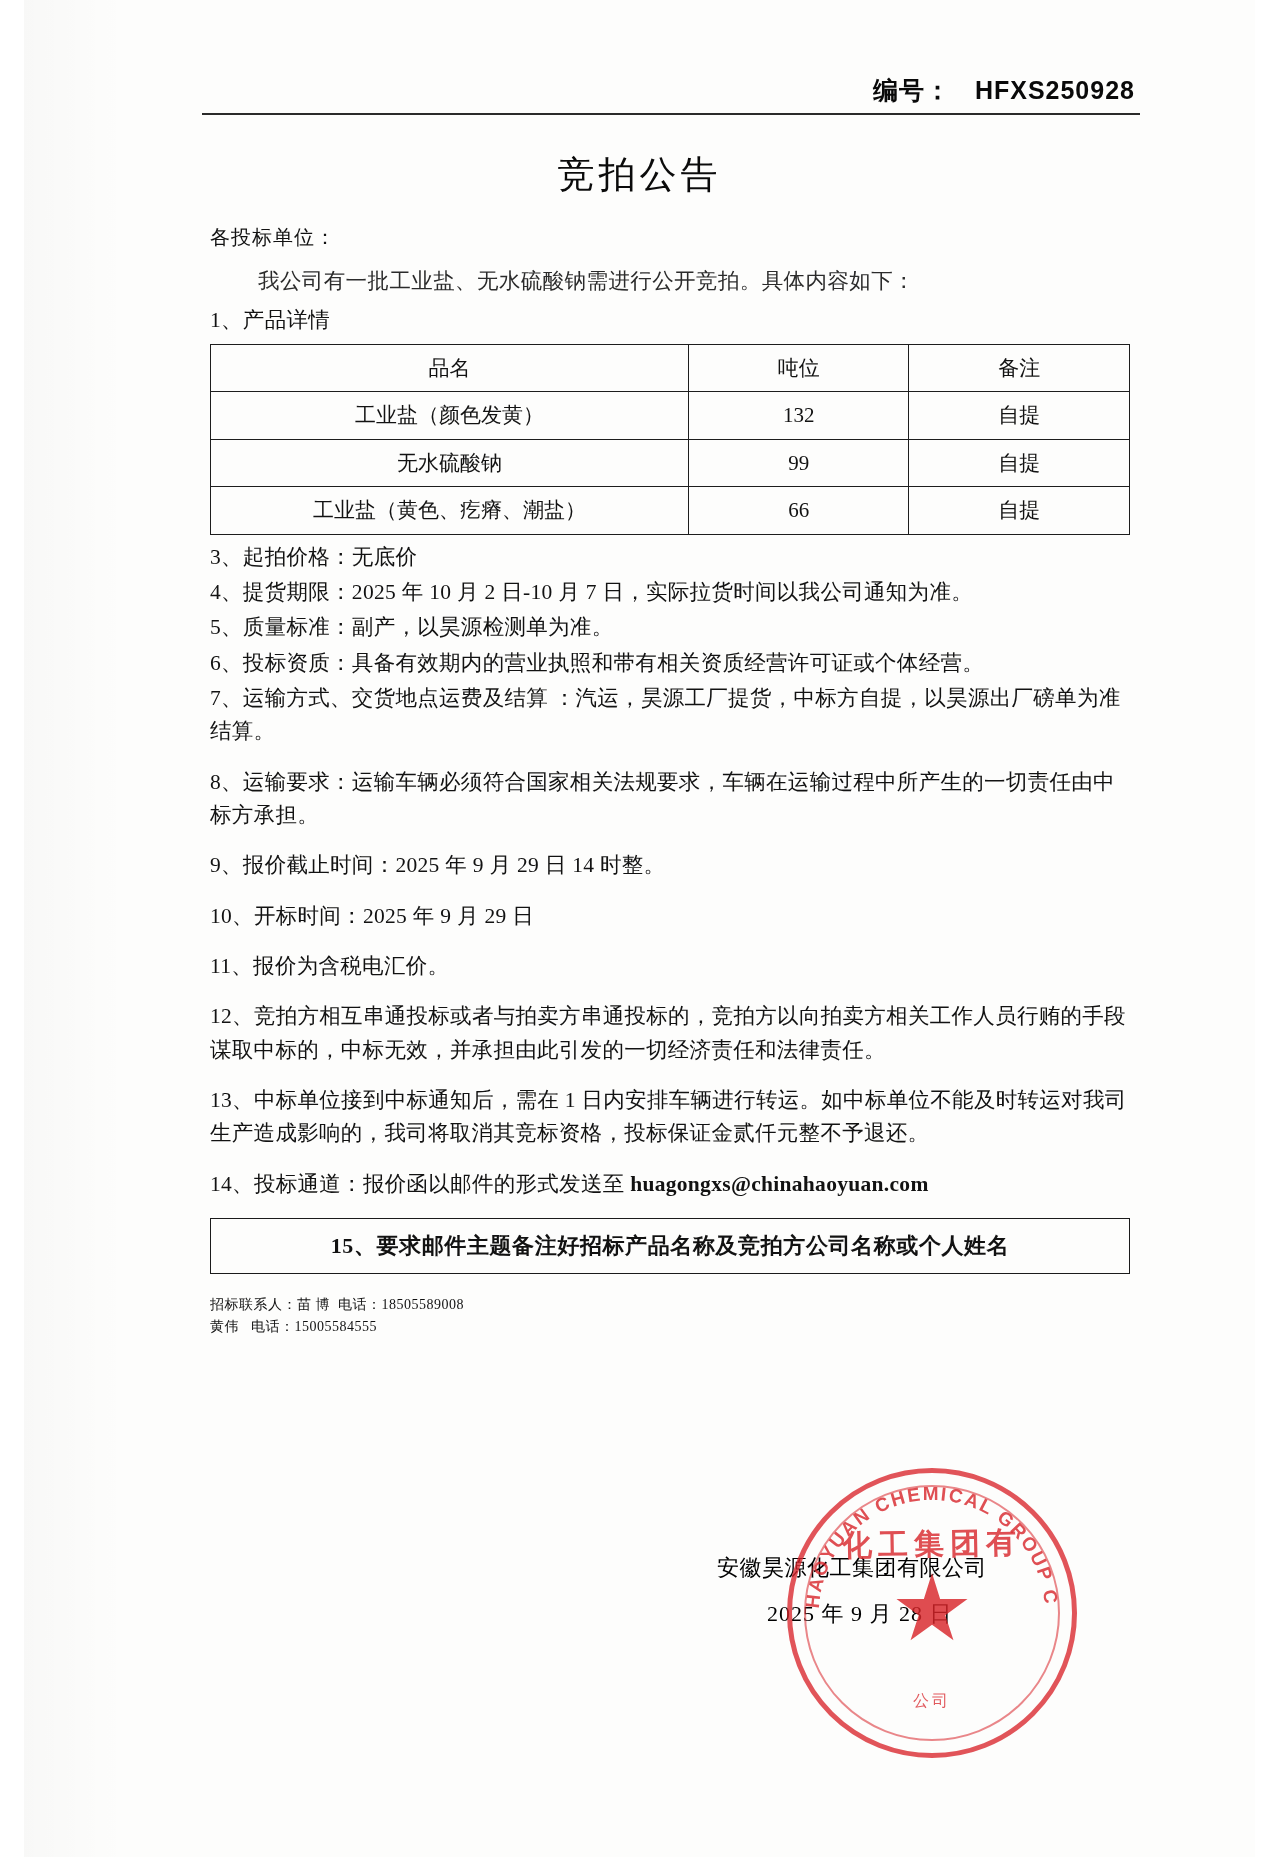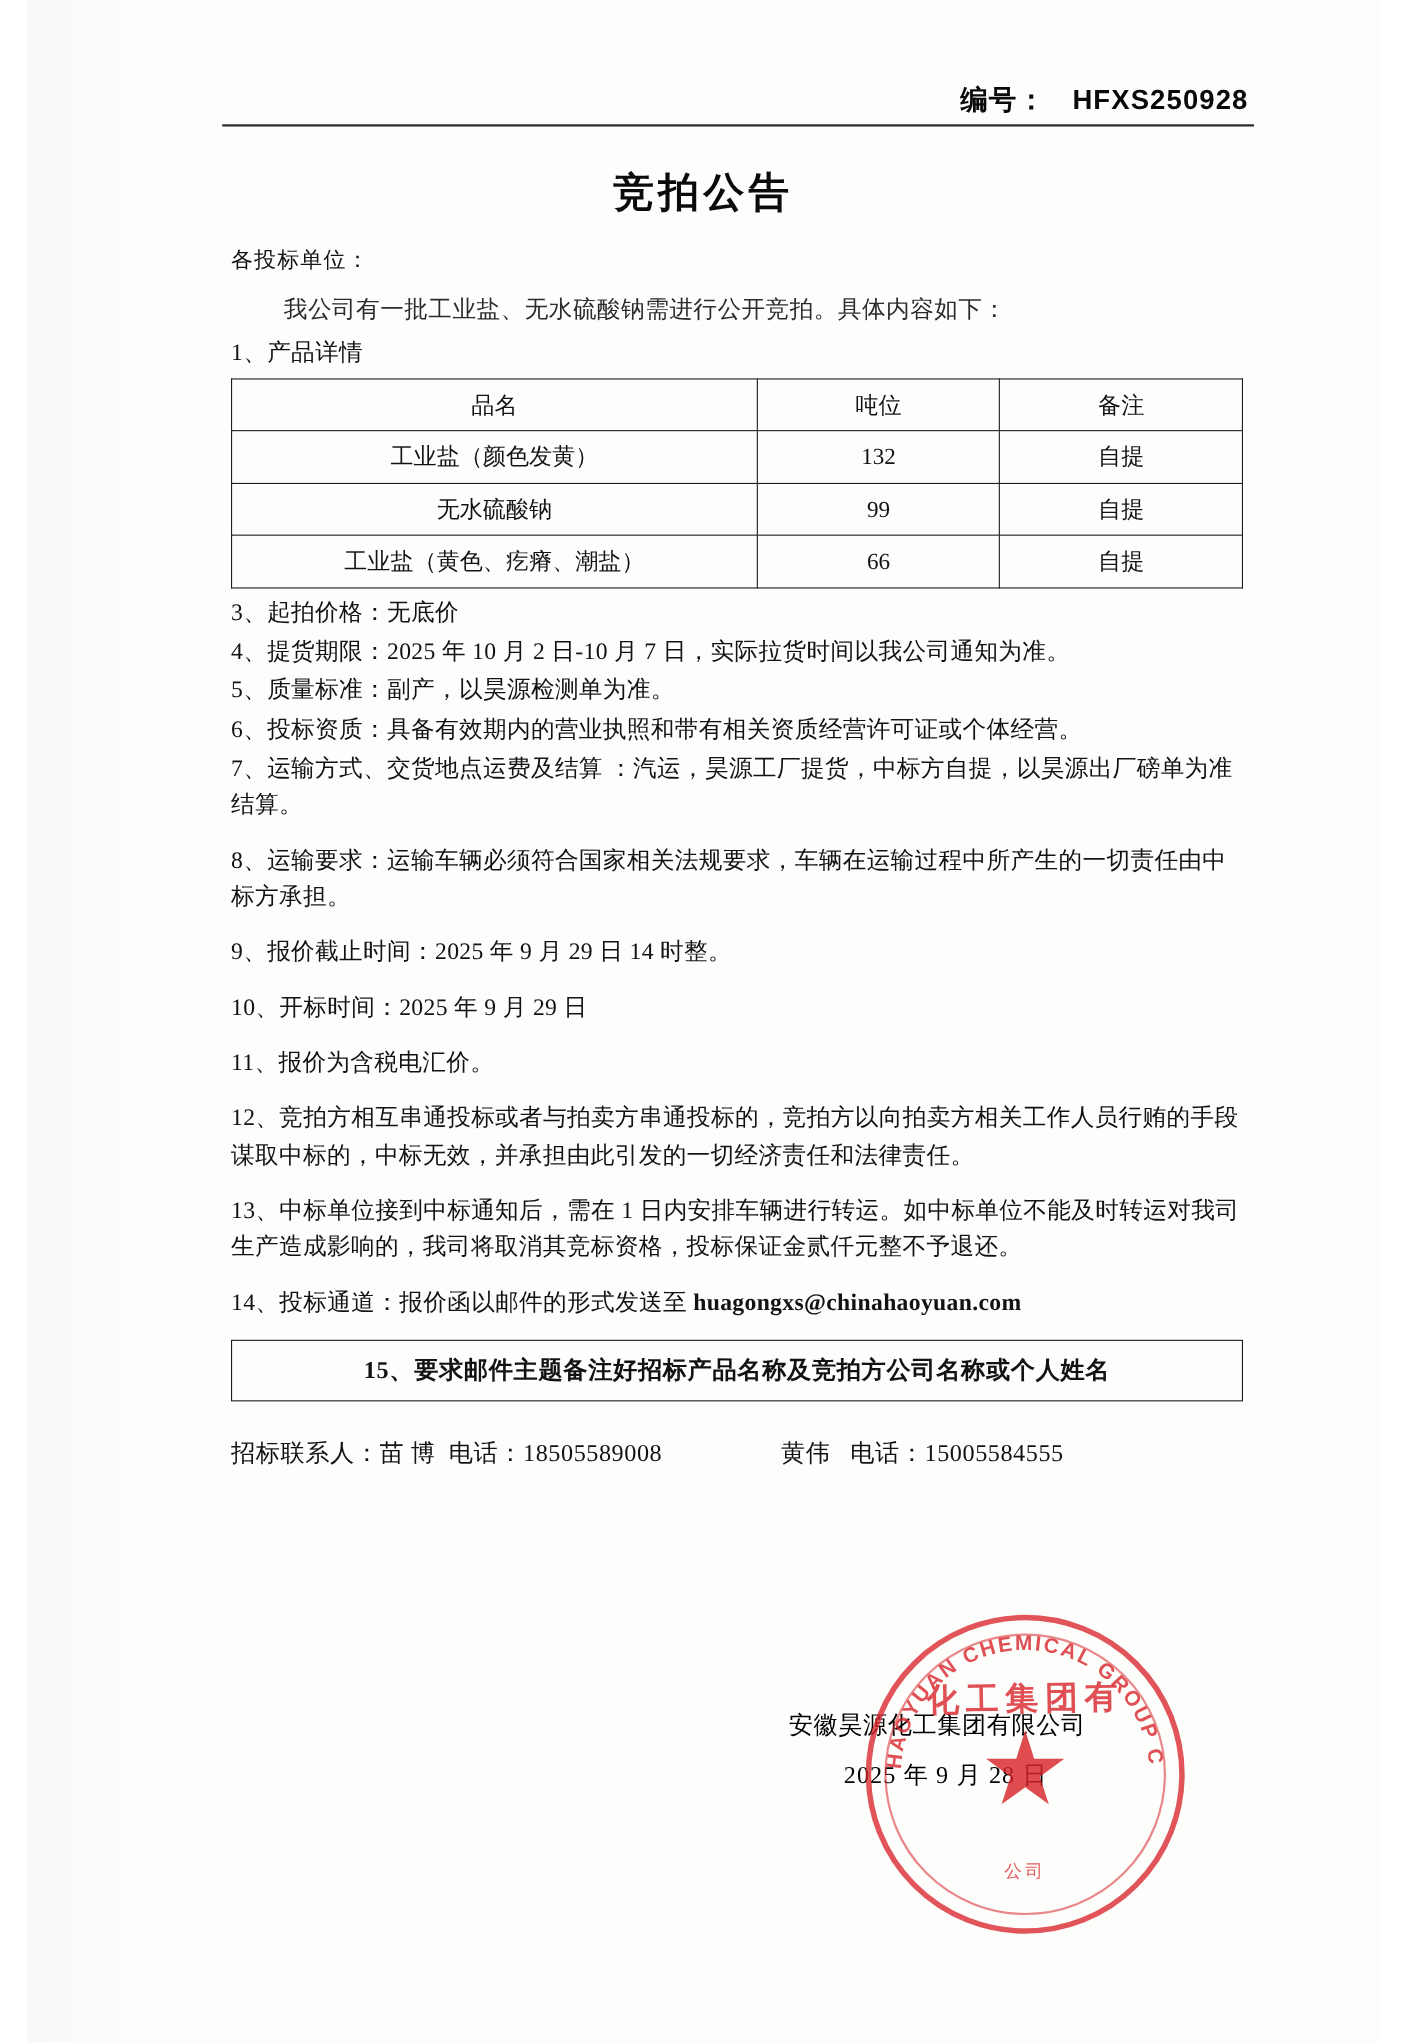--- a/index.html
+++ b/index.html
@@ -47,21 +47,21 @@
     top: 113px;
     height: 2px;
     background: #2a2a2a;
   }
   .title {
     position: absolute;
     top: 150px;
     left: 0; right: 0;
     text-align: center;
     font-family: "Liberation Sans", sans-serif;
-    font-weight: bold;
+    font-weight: normal;
     font-size: 37px;
     letter-spacing: 4px;
     color: #0b0b0b;
   }
   .body-area {
     position: absolute;
     left: 186px;
     top: 222px;
     width: 920px;
     font-size: 21.5px;
@@ -112,23 +112,24 @@
     font-size: 22px;
     letter-spacing: 0.6px;
   }
   .email {
     font-family: "Liberation Serif", serif;
     font-weight: bold;
   }
   .contact-row {
     display: flex;
     gap: 0px;
-    margin-top: 30px;
-    font-size: 22px;
+    margin-top: 20px;
+    font-size: 14px;
     letter-spacing: 0.5px;
+    flex-direction: column;
   }
   .contact-row .c1 { width: 500px; }
   .contact-row .c2 { width: 400px; }
   
   .sign-block {
     position: absolute;
     right: 128px;
     top: 1545px;
     width: 430px;
     text-align: left;

